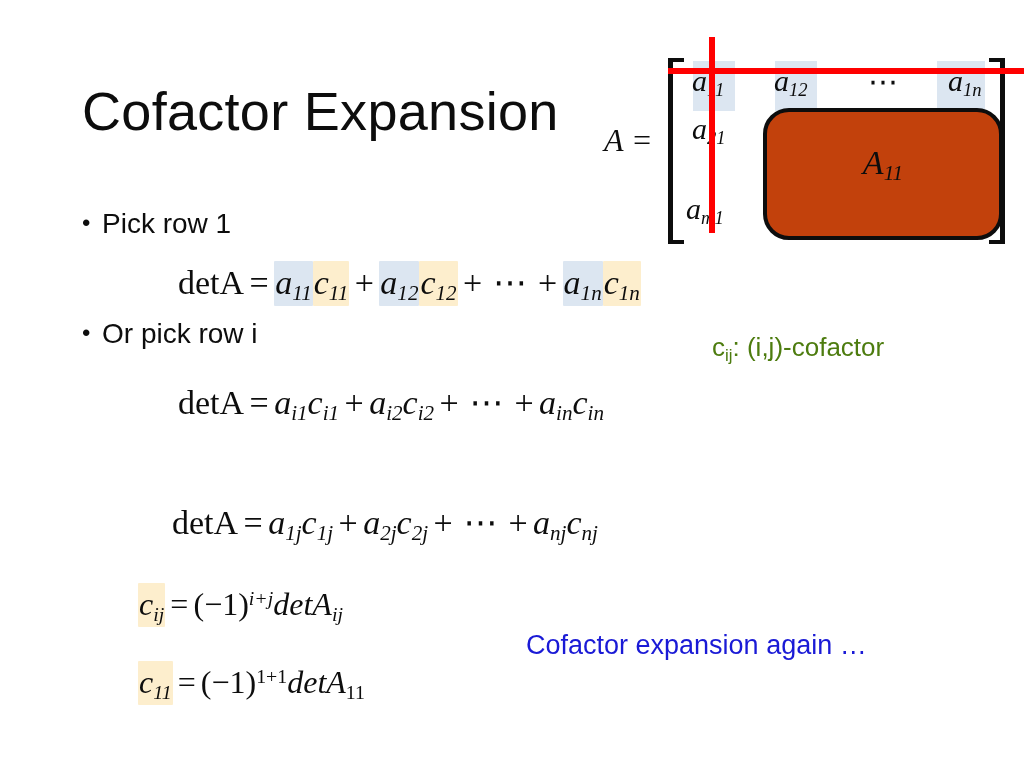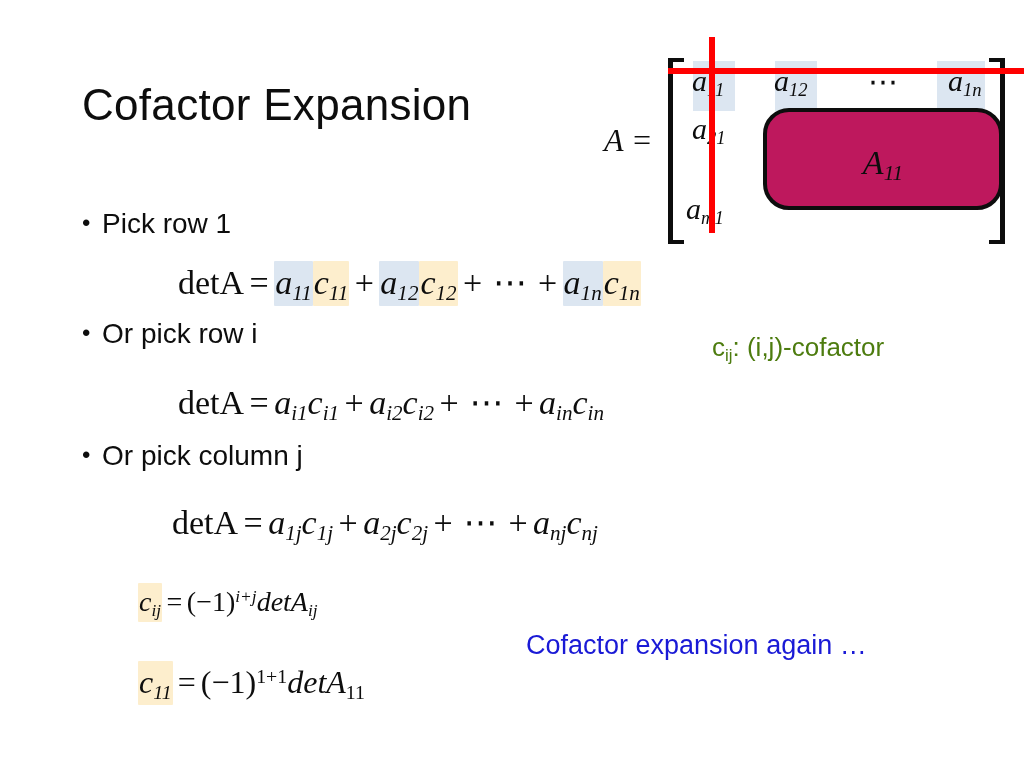--- a/index.html
+++ b/index.html
@@ -21,21 +21,21 @@
     inset: 0;
     background: #ffffff;
   }
 
   
   .title {
     position: absolute;
     left: 82px;
     top: 80px;
     font-family: "Liberation Sans", sans-serif;
-    font-size: 44px;
+    font-size: 54px;
     font-weight: 300;
     letter-spacing: 0.3px;
     color: #0d0d0d;
     white-space: nowrap;
   }
 
   
   .bullet {
     position: absolute;
     font-family: "Liberation Sans", sans-serif;
@@ -77,21 +77,21 @@
   .hl-blue  { background: #dce6f1; }
   .hl-cream { background: #fdeecd; }
   .hl-blue, .hl-cream {
     padding: 3px 1px 5px 1px;
     border-radius: 1px;
   }
 
   .eq-1 { left: 178px; top: 262px; font-size: 34px; }
   .eq-2 { left: 178px; top: 382px; font-size: 34px; text-align: right; }
   .eq-3 { left: 172px; top: 502px; font-size: 34px; }
-  .eq-4 { left: 138px; top: 586px; font-size: 28px; }
+  .eq-4 { left: 138px; top: 586px; font-size: 32px; }
   .eq-5 { left: 138px; top: 664px; font-size: 32px; }
 
   
   .note-red {
     position: absolute;
     left: 712px;
     top: 332px;
     font-family: "Liberation Sans", sans-serif;
     font-size: 26px;
     color: #4d7c0f;
@@ -162,22 +162,22 @@
   }
   .hlbox-1 { left: 97px;  width: 42px; }
   .hlbox-2 { left: 179px; width: 42px; }
   .hlbox-3 { left: 341px; width: 48px; }
 
   .sub-block {
     position: absolute;
     left: 167px;
     top: 80px;
     width: 240px;
-    height: 102px;
-    background: #be185d;
+    height: 132px;
+    background: #c2410c;
     border: 4px solid #0d0d0d;
     border-radius: 26px;
     box-sizing: border-box;
   }
   .sub-block-label {
     position: absolute;
     width: 100%;
     top: 32px;
     text-align: center;
     font-family: "Liberation Serif", serif;
@@ -219,23 +219,20 @@
   </div>
 
   <div class="bullet bullet-2">
     <span class="dot">•</span><span>Or pick row i</span>
   </div>
 
   <div class="math eq-2">
     <span class="up">detA</span><span class="op">=</span><span><span>a</span><sub>i1</sub><span>c</span><sub>i1</sub></span><span class="op">+</span><span><span>a</span><sub>i2</sub><span>c</span><sub>i2</sub></span><span class="op">+</span><span class="op">⋯</span><span class="op">+</span><span><span>a</span><sub>in</sub><span>c</span><sub>in</sub></span>
   </div>
 
-  <div class="bullet bullet-3">
-    <span class="dot">•</span><span>Or pick column j</span>
-  </div>
 
   <div class="math eq-3">
     <span class="up">detA</span><span class="op">=</span><span><span>a</span><sub>1j</sub><span>c</span><sub>1j</sub></span><span class="op">+</span><span><span>a</span><sub>2j</sub><span>c</span><sub>2j</sub></span><span class="op">+</span><span class="op">⋯</span><span class="op">+</span><span><span>a</span><sub>nj</sub><span>c</span><sub>nj</sub></span>
   </div>
 
   <div class="math eq-4">
     <span class="hl-cream"><span>c</span><sub>ij</sub></span><span class="op">=</span><span class="up">(</span><span class="up">−1</span><span class="up">)</span><sup>i+j</sup><span>detA</span><sub>ij</sub>
   </div>
 
   <div class="math eq-5">

